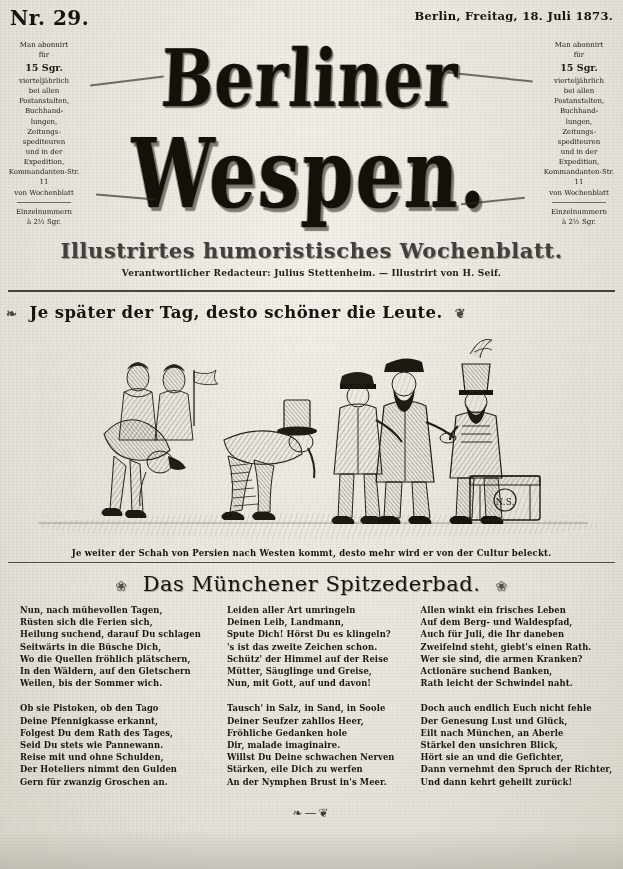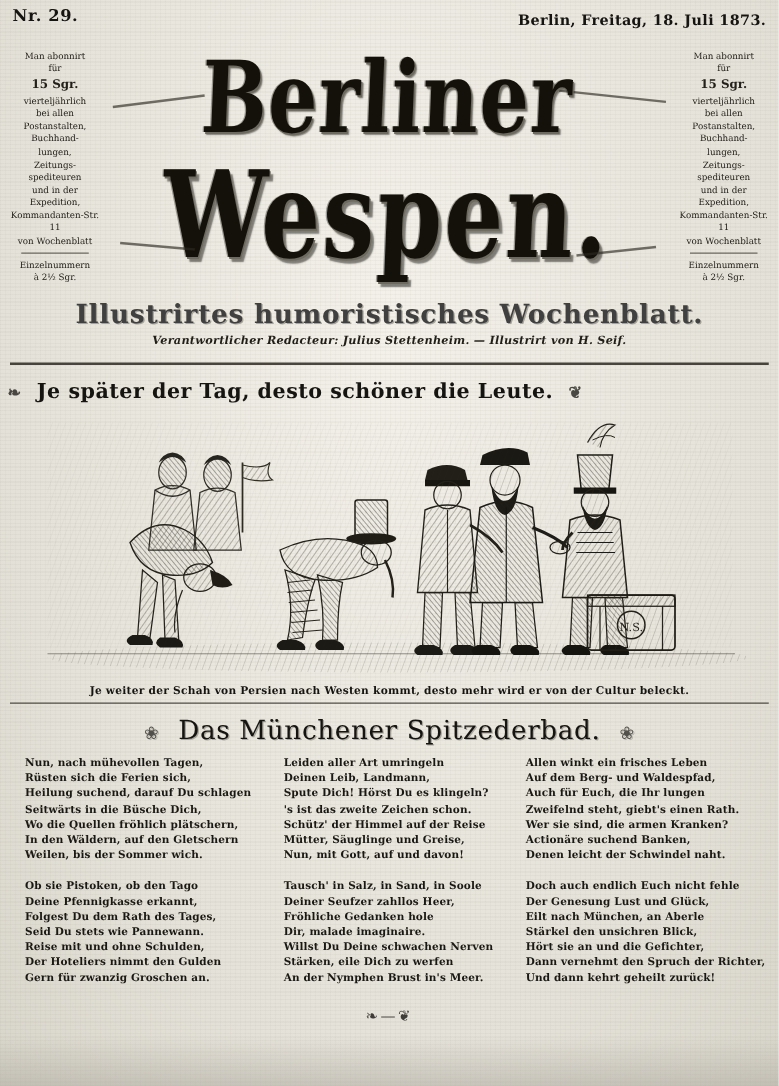--- a/index.html
+++ b/index.html
@@ -37,21 +37,21 @@
     position: absolute;
     top: 6px; left: 10px; right: 10px;
     height: 22px;
     display: flex;
     align-items: flex-start;
     justify-content: space-between;
   }
   .issue-no {
     font-family: "DejaVu Serif", serif;
     font-weight: bold;
-    font-size: 13px;
+    font-size: 20px;
     letter-spacing: 0.5px;
   }
   .place-date {
     font-family: "DejaVu Serif", serif;
     font-size: 11.5px;
     font-weight: bold;
     letter-spacing: 0.3px;
     padding-top: 3px;
   }
   .volume {
@@ -141,21 +141,20 @@
   }
   .credits {
     position: absolute;
     top: 268px; left: 0; right: 0;
     text-align: center;
     font-family: "DejaVu Serif", serif;
     font-weight: bold;
     font-size: 9px;
     letter-spacing: 0.2px;
     color: #211e18;
-    font-style: italic;
   }
   .rule-full {
     position: absolute;
     left: 8px; right: 8px;
     height: 0;
     border-top: 2px solid #2b2821;
     opacity: .85;
   }
   .rule-thin {
     position: absolute;
@@ -511,25 +510,25 @@
           <div>Willst Du Deine schwachen Nerven</div>
           <div>Stärken, eile Dich zu werfen</div>
           <div>An der Nymphen Brust in's Meer.</div>
         </div>
       </div>
 
       <div class="col">
         <div class="stanza">
           <div>Allen winkt ein frisches Leben</div>
           <div>Auf dem Berg- und Waldespfad,</div>
-          <div>Auch für Euch, die Ihr lungen</div>
+          <div>Auch für Juli, die Ihr daneben</div>
           <div>Zweifelnd steht, giebt's einen Rath.</div>
           <div>Wer sie sind, die armen Kranken?</div>
           <div>Actionäre suchend Banken,</div>
-          <div>Denen leicht der Schwindel naht.</div>
+          <div>Rath leicht der Schwindel naht.</div>
         </div>
         <div class="stanza">
           <div>Doch auch endlich Euch nicht fehle</div>
           <div>Der Genesung Lust und Glück,</div>
           <div>Eilt nach München, an Aberle</div>
           <div>Stärkel den unsichren Blick,</div>
           <div>Hört sie an und die Gefichter,</div>
           <div>Dann vernehmt den Spruch der Richter,</div>
           <div>Und dann kehrt geheilt zurück!</div>
         </div>

